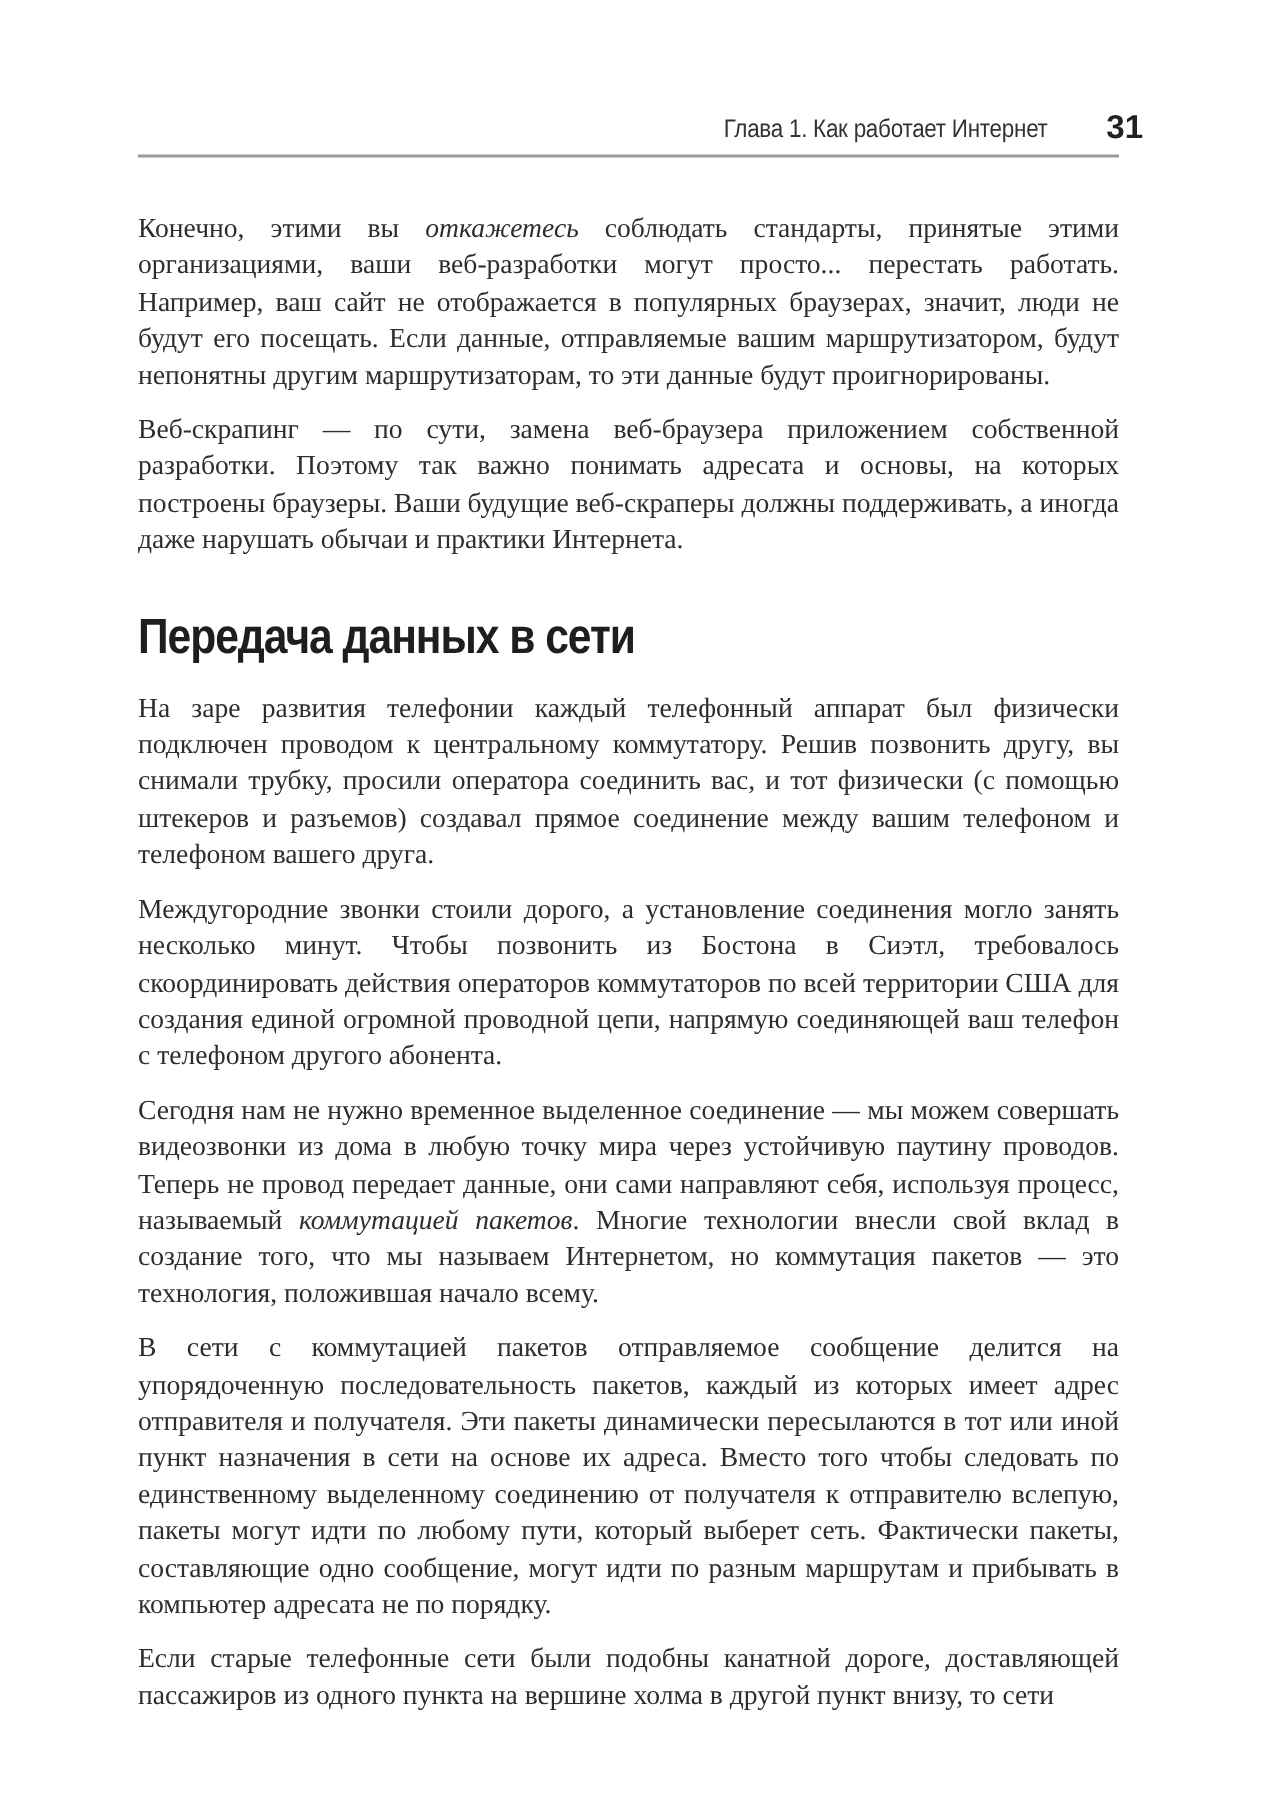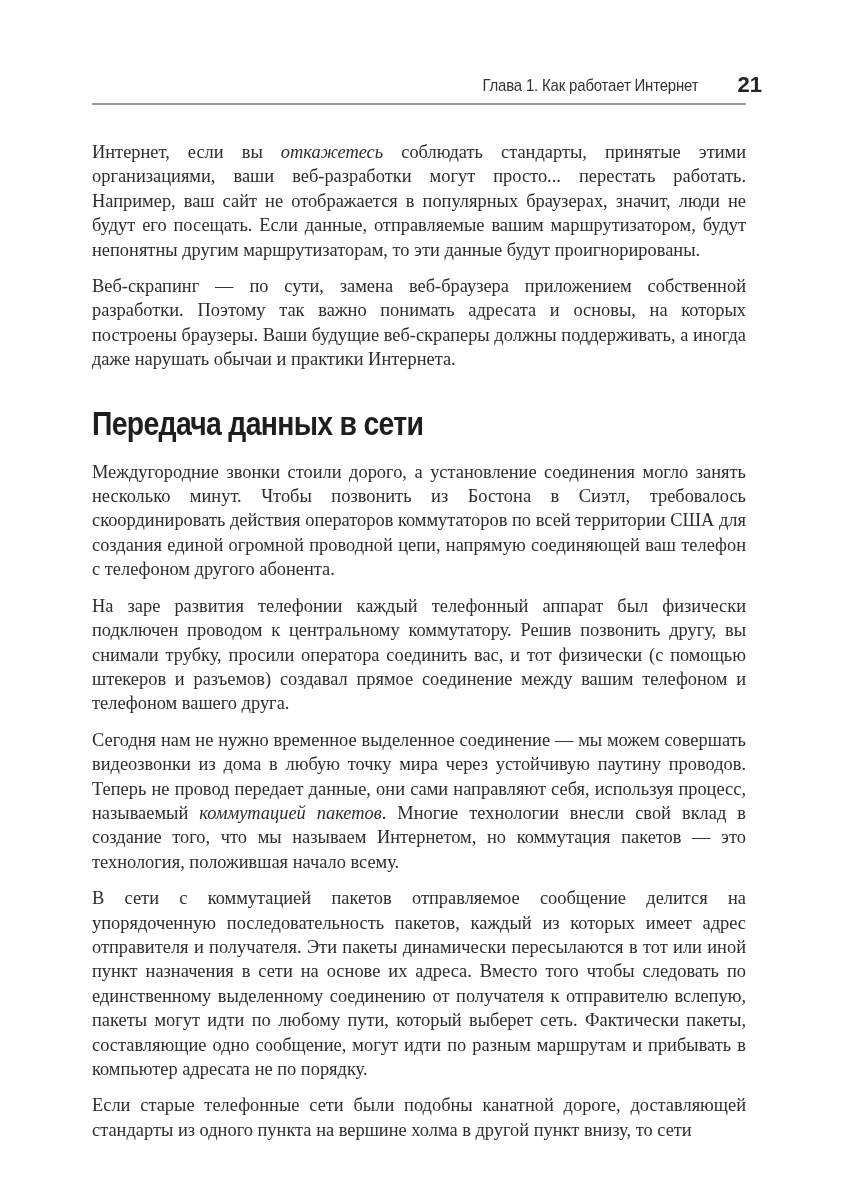--- a/index.html
+++ b/index.html
@@ -11,28 +11,28 @@
   .content { position: absolute; left: 92px; top: 140px; width: 654px; font-family: "Liberation Serif", serif; font-size: 18.4px; line-height: 24.4px; color: #2d2d2d; }
   .content p { margin: 0 0 12px 0; text-align: justify; text-align-last: left; hyphens: manual; }
   .content p em { font-style: italic; }
   h2.section-title { font-family: "Liberation Sans", sans-serif; font-weight: bold; font-size: 33px; line-height: 40px; margin: 32px 0 16px 0; color: #1e1e1e; letter-spacing: -0.8px; transform: scaleX(0.86); transform-origin: left center; }
 </style>
 </head>
 <body>
 
 <div class="header">
   <span class="running-head">Глава 1. Как работает Интернет</span>
-  <span class="page-number">21</span>
+  <span class="page-number">31</span>
 </div>
 <div class="rule"></div>
 
 <div class="content">
-  <p><span>Интернет, если вы </span><em>откажетесь</em><span> соблюдать стандарты, принятые этими организациями, ваши веб-разработки могут просто... перестать работать. Например, ваш сайт не отображается в популярных браузерах, значит, люди не будут его посещать. Если данные, отправляемые вашим маршрутизатором, будут непонятны другим маршрутизаторам, то эти данные будут проигнорированы.</span></p>
+  <p><span>Конечно, этими вы </span><em>откажетесь</em><span> соблюдать стандарты, принятые этими организациями, ваши веб-разработки могут просто... перестать работать. Например, ваш сайт не отображается в популярных браузерах, значит, люди не будут его посещать. Если данные, отправляемые вашим маршрутизатором, будут непонятны другим маршрутизаторам, то эти данные будут проигнорированы.</span></p>
   <p>Веб-скрапинг — по сути, замена веб-браузера приложением собственной разработки. Поэтому так важно понимать адресата и основы, на которых построены браузеры. Ваши будущие веб-скраперы должны поддерживать, а иногда даже нарушать обычаи и практики Интернета.</p>
 
   <h2 class="section-title">Передача данных в сети</h2>
 
+  <p>На заре развития телефонии каждый телефонный аппарат был физически подключен проводом к центральному коммутатору. Решив позвонить другу, вы снимали трубку, просили оператора соединить вас, и тот физически (с помощью штекеров и разъемов) создавал прямое соединение между вашим телефоном и телефоном вашего друга.</p>
   <p>Междугородние звонки стоили дорого, а установление соединения могло занять несколько минут. Чтобы позвонить из Бостона в Сиэтл, требовалось скоординировать действия операторов коммутаторов по всей территории США для создания единой огромной проводной цепи, напрямую соединяющей ваш телефон с телефоном другого абонента.</p>
-  <p>На заре развития телефонии каждый телефонный аппарат был физически подключен проводом к центральному коммутатору. Решив позвонить другу, вы снимали трубку, просили оператора соединить вас, и тот физически (с помощью штекеров и разъемов) создавал прямое соединение между вашим телефоном и телефоном вашего друга.</p>
   <p><span>Сегодня нам не нужно временное выделенное соединение — мы можем совершать видеозвонки из дома в любую точку мира через устойчивую паутину проводов. Теперь не провод передает данные, они сами направляют себя, используя процесс, называемый </span><em>коммутацией пакетов</em><span>. Многие технологии внесли свой вклад в создание того, что мы называем Интернетом, но коммутация пакетов — это технология, положившая начало всему.</span></p>
   <p>В сети с коммутацией пакетов отправляемое сообщение делится на упорядоченную последовательность пакетов, каждый из которых имеет адрес отправителя и получателя. Эти пакеты динамически пересылаются в тот или иной пункт назначения в сети на основе их адреса. Вместо того чтобы следовать по единственному выделенному соединению от получателя к отправителю вслепую, пакеты могут идти по любому пути, который выберет сеть. Фактически пакеты, составляющие одно сообщение, могут идти по разным маршрутам и прибывать в компьютер адресата не по порядку.</p>
-  <p>Если старые телефонные сети были подобны канатной дороге, доставляющей стандарты из одного пункта на вершине холма в другой пункт внизу, то сети</p>
+  <p>Если старые телефонные сети были подобны канатной дороге, доставляющей пассажиров из одного пункта на вершине холма в другой пункт внизу, то сети</p>
 </div>
 
 </body></html>

